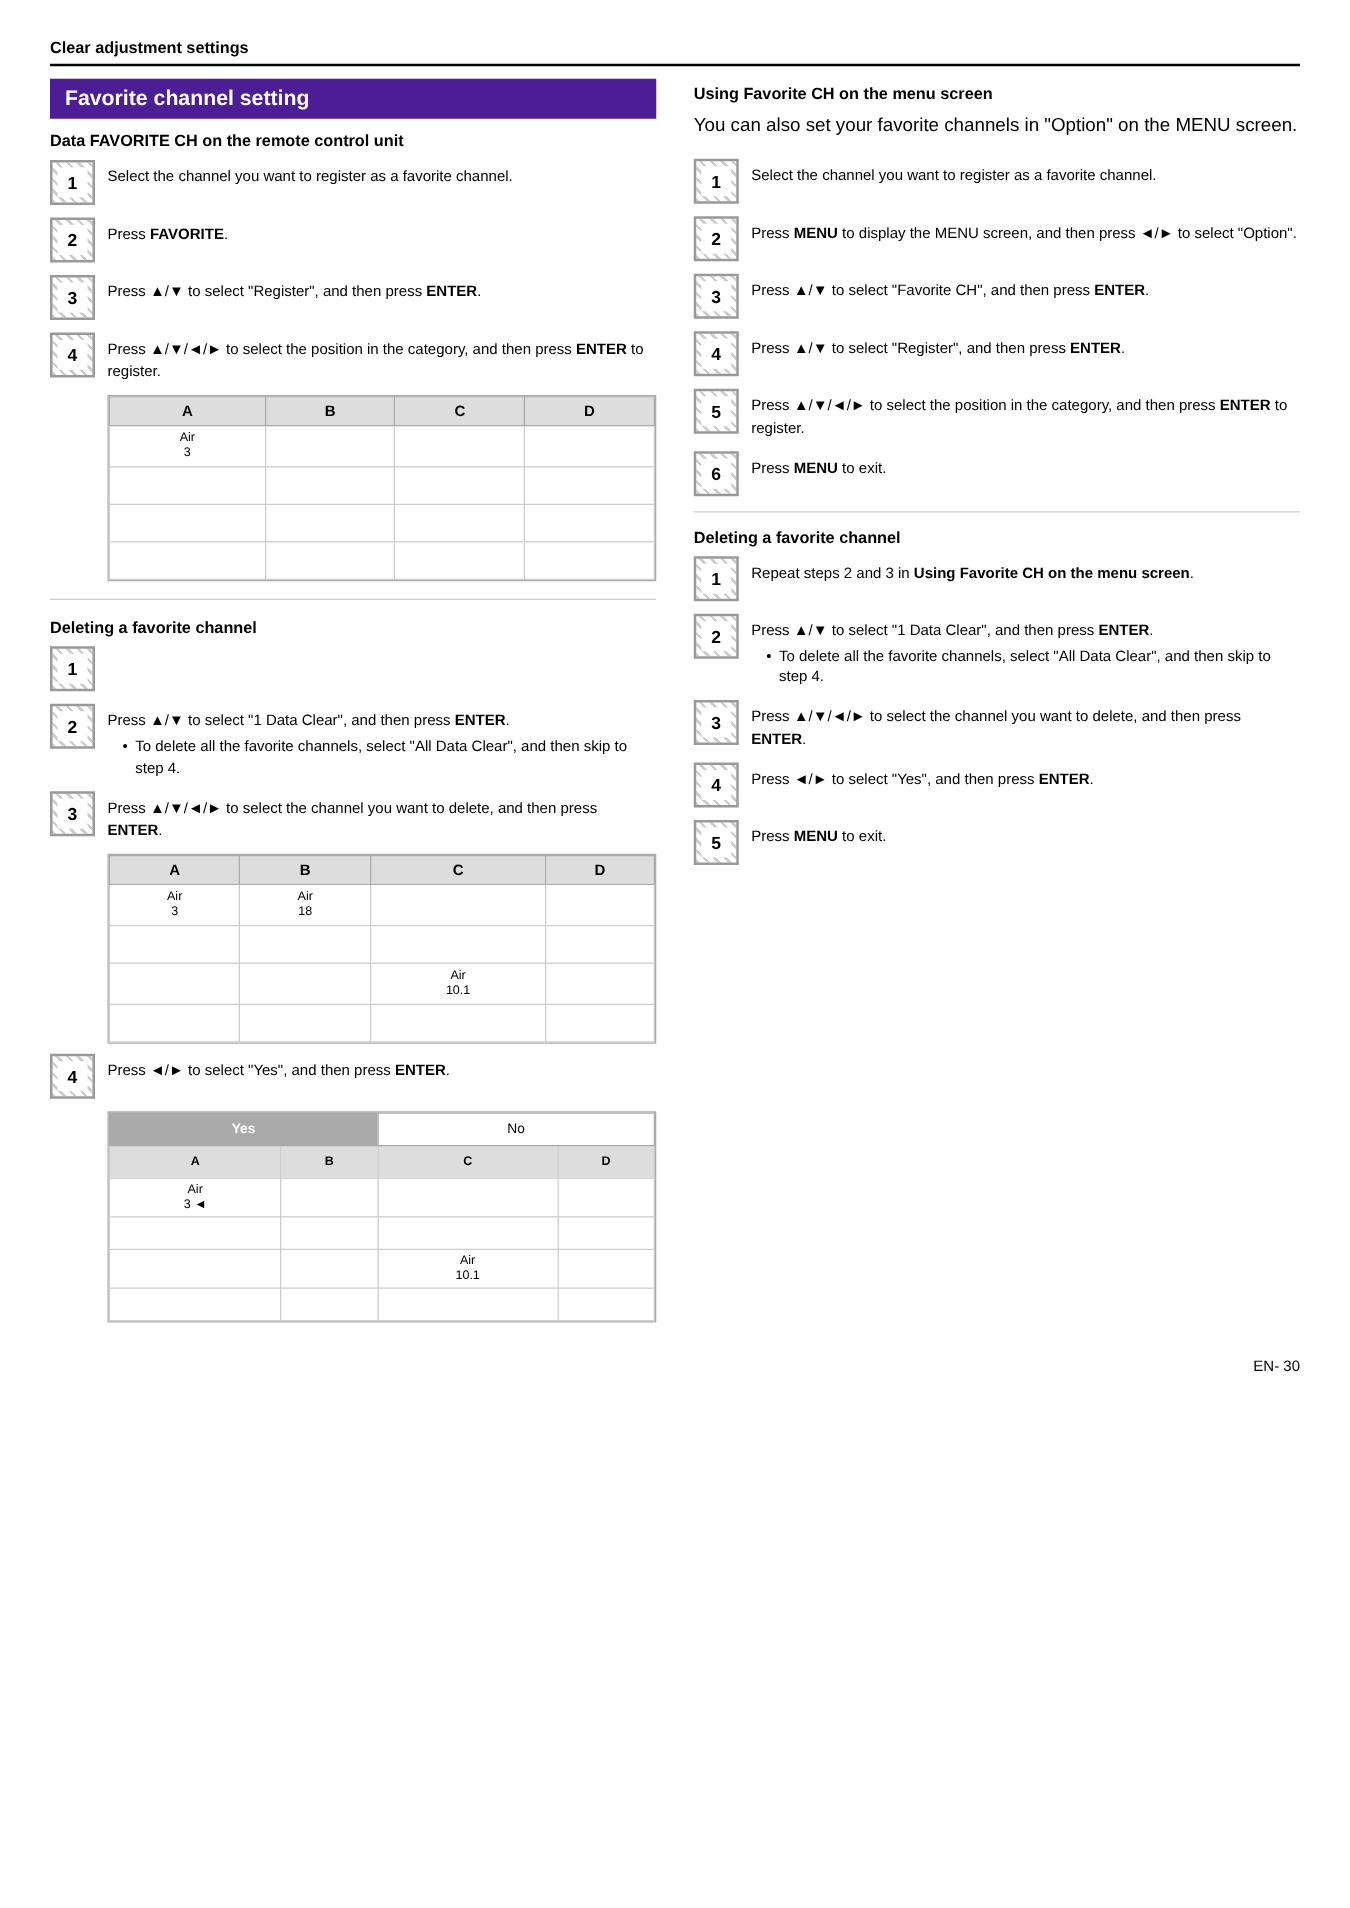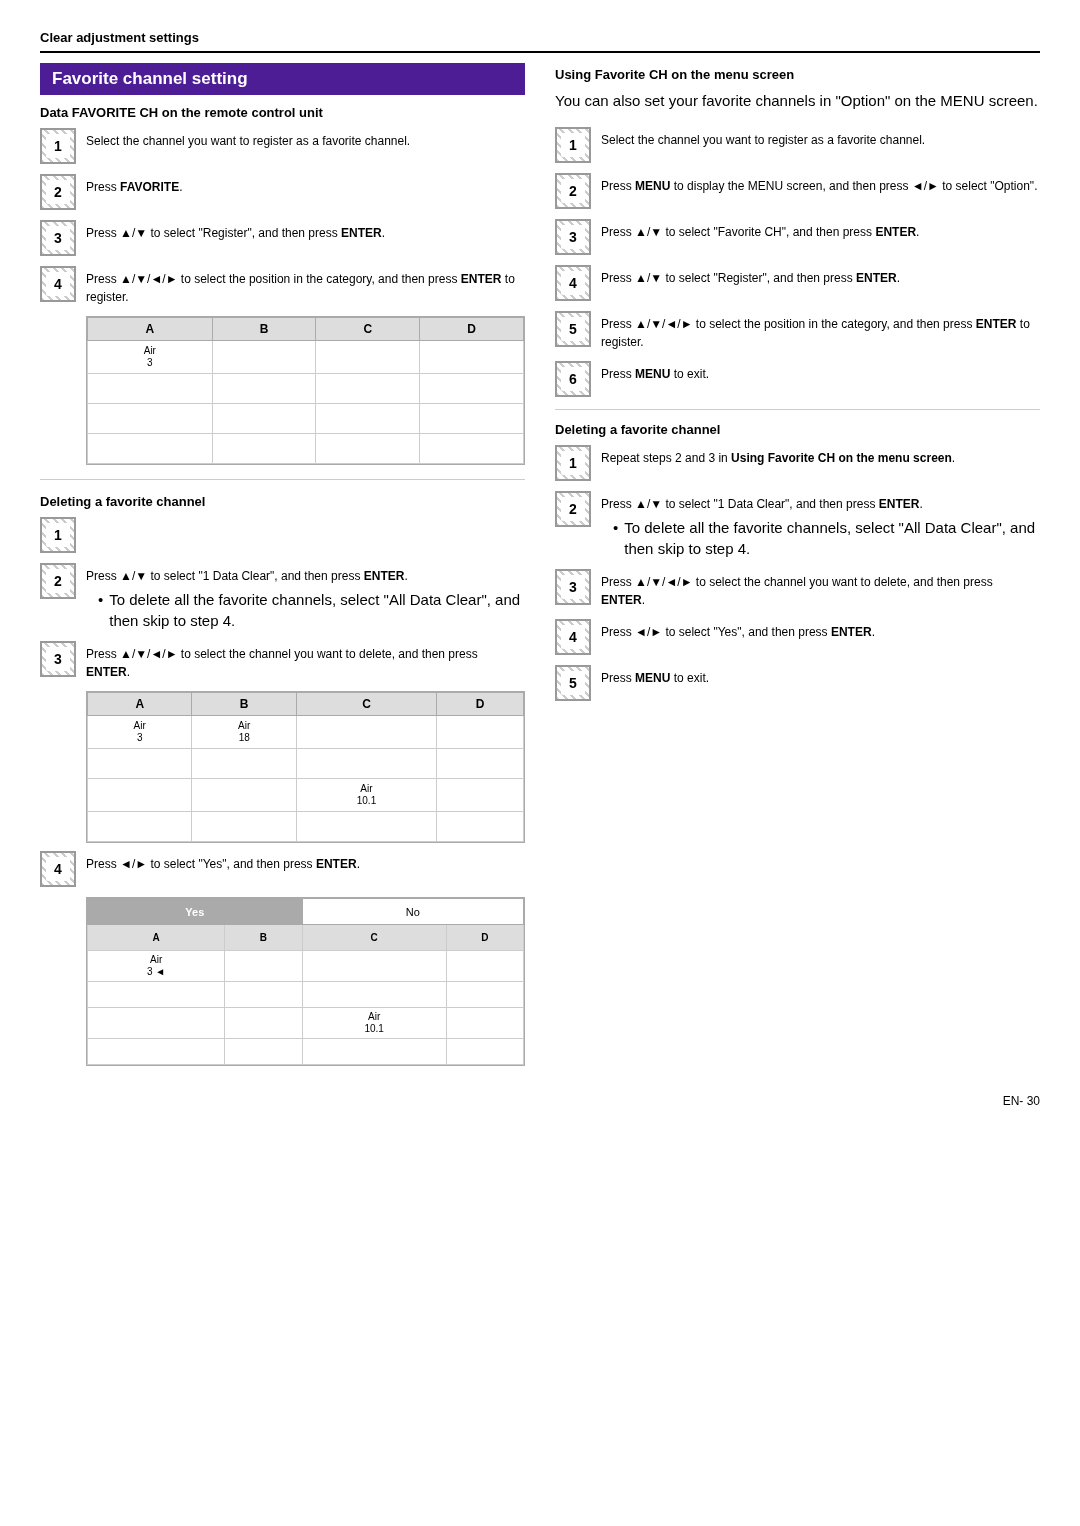--- a/index.html
+++ b/index.html
@@ -94,21 +94,21 @@
     .step-text {
       font-size: 12px;
       line-height: 1.5;
       padding-top: 4px;
     }
     .step-text b {
       font-weight: bold;
     }
     .bullet-item {
       margin-left: 12px;
-      font-size: 15px;
+      font-size: 12px;
       line-height: 1.4;
       margin-top: 4px;
       display: flex;
       gap: 6px;
     }
     .bullet-item::before {
       content: "•";
     }
     .channel-table-wrap {
       margin: 8px 0 8px 46px;

